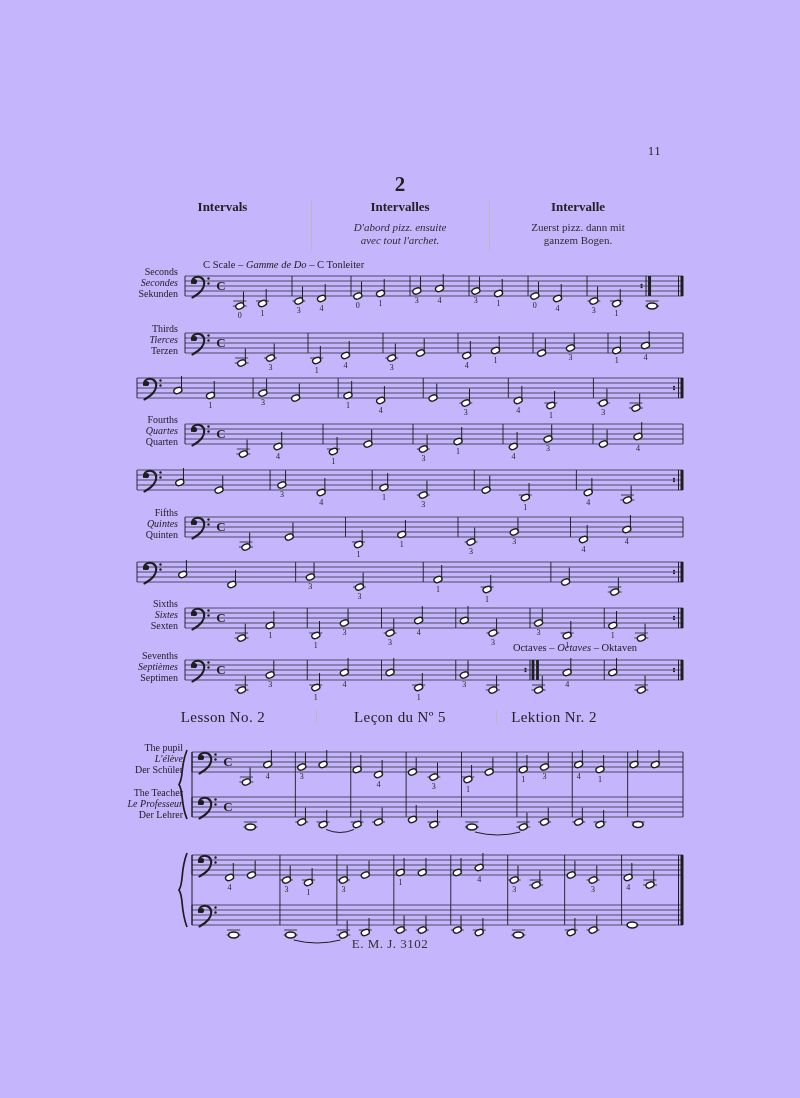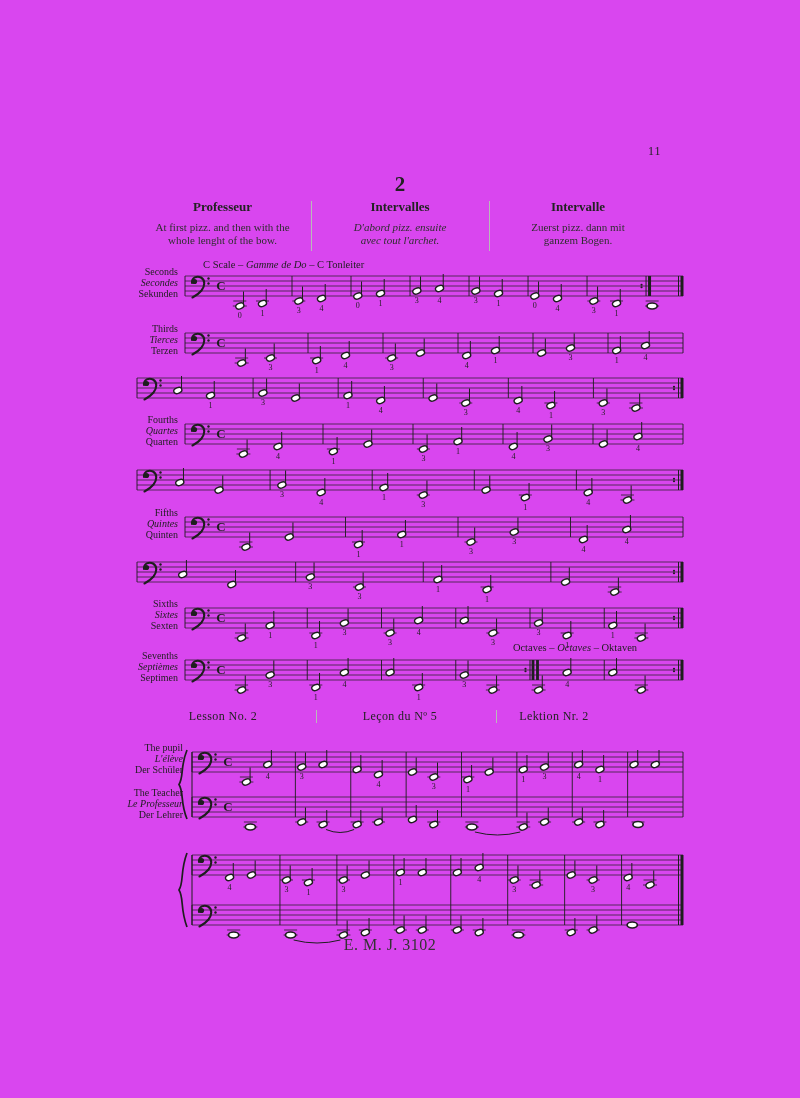--- a/index.html
+++ b/index.html
@@ -1,47 +1,43 @@
 <!DOCTYPE html>
 <html><head>
 <meta charset="utf-8">
 <style>
   html,body{margin:0;padding:0;background:#e8e8e8;}
-  .page{position:relative;width:800px;height:1098px;background:#d946ef;margin:0 auto;
+  .page{position:relative;width:800px;height:1098px;background:#c4b5fd;margin:0 auto;
         font-family:"Liberation Serif", serif;color:#222;overflow:hidden;}
   .abs{position:absolute;}
   .page-number{top:144px;left:648px;font-size:12px;letter-spacing:1px;}
   .heading{top:172px;left:0;width:800px;text-align:center;font-size:21px;font-weight:bold;}
   .hdr-col{top:199px;text-align:center;}
   .hdr-col .t{font-size:13px;font-weight:bold;margin-bottom:6px;}
   .hdr-col .s{font-size:11px;line-height:13px;color:#2e2e2e;}
   .italic{font-style:italic;}
   .vdiv{width:1px;background:#b9b9b9;}
-  .lesson-row{top:709px;text-align:center;font-size:12px;letter-spacing:.4px;}
-  .footer{top:936px;left:0;width:780px;text-align:center;font-size:16px;color:#333;letter-spacing:.5px;}
+  .lesson-row{top:709px;text-align:center;font-size:15px;letter-spacing:.4px;}
+  .footer{top:936px;left:0;width:780px;text-align:center;font-size:13px;color:#333;letter-spacing:.5px;}
   svg text{font-family:"Liberation Serif", serif;fill:#1e1e1e;}
   svg .lbl{font-size:10px;}
   svg .cap{font-size:10.5px;}
   svg .fing{font-size:8px;}
   svg .tsig{font-size:13px;font-weight:bold;}
 </style>
 </head>
 <body>
 
 <div class="page">
 
   <div class="abs page-number">11</div>
   <div class="abs heading">2</div>
 
   <div class="abs hdr-col" style="left:135px;width:175px;">
-    <div class="t">Professeur</div>
-    <div class="s">
-      <span>At first pizz. and then with the</span><br>
-      <span>whole lenght of the bow.</span>
-    </div>
+    <div class="t">Intervals</div>
   </div>
   <div class="abs hdr-col" style="left:312px;width:176px;">
     <div class="t">Intervalles</div>
     <div class="s italic">
       <span>D'abord pizz. ensuite</span><br>
       <span>avec tout l'archet.</span>
     </div>
   </div>
   <div class="abs hdr-col" style="left:490px;width:176px;">
     <div class="t">Intervalle</div>

